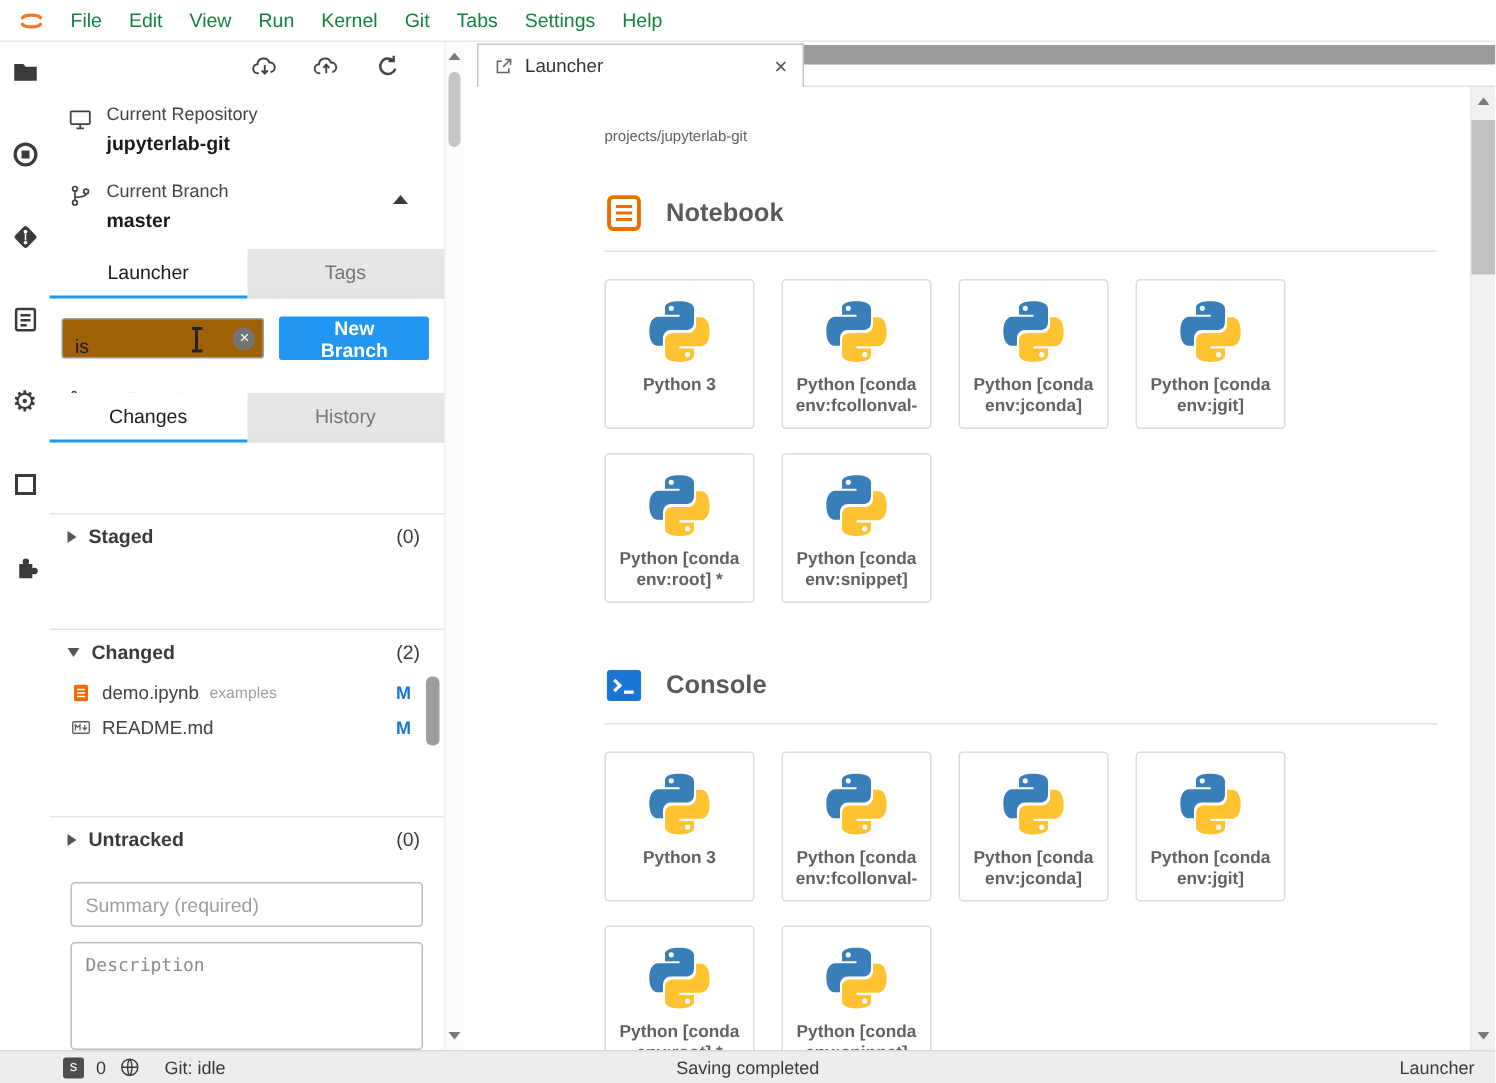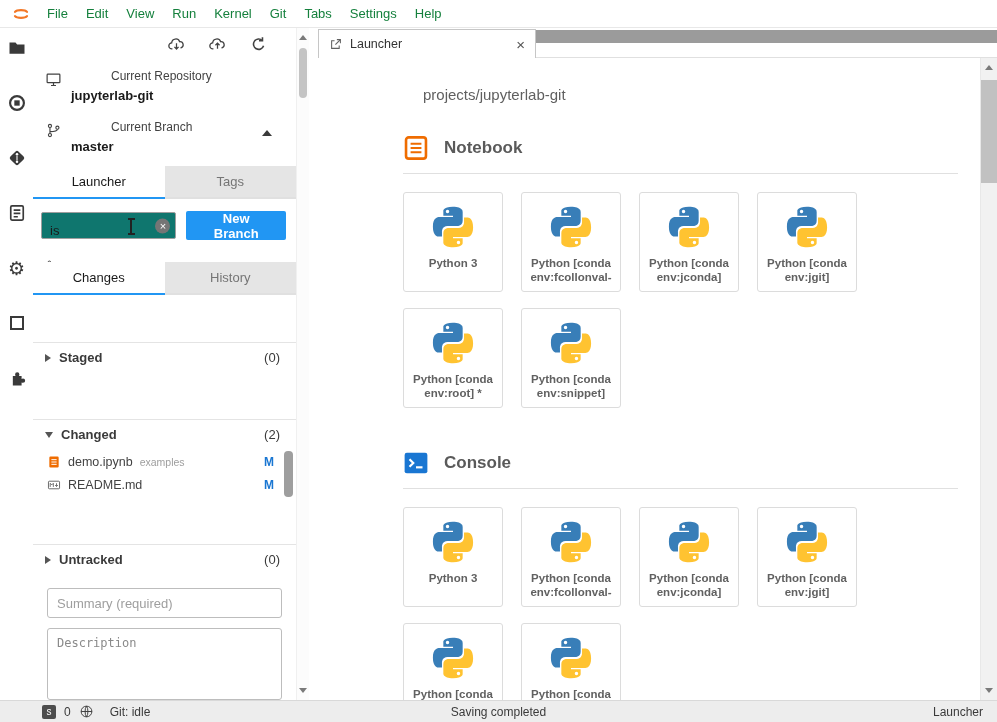--- a/index.html
+++ b/index.html
@@ -20,30 +20,30 @@
   .activity-icon{width:20px;height:20px;display:flex;align-items:center;justify-content:center;cursor:pointer;}
   .activity-icon svg{width:20px;height:20px;}
   .gear-glyph{font-size:19px;line-height:1;color:#3a3a3a;}
 
   
   .git-panel{width:263px;flex:none;background:#fff;display:flex;flex-direction:column;min-height:0;}
   .git-toolbar{height:32px;flex:none;display:flex;justify-content:flex-end;align-items:center;gap:22px;padding-right:28px;}
   .toolbar-icon{width:19px;height:19px;cursor:pointer;}
   .info-block{padding:9px 10px 8px 12px;display:flex;gap:9px;flex:none;}
   .info-icon{width:17px;height:17px;margin-top:2px;flex:none;}
-  .block-label{font-size:12px;color:#424242;margin-bottom:5px;margin-left:40px;}
+  .block-label{font-size:12px;color:#424242;margin-bottom:5px;}
   .block-value{font-size:13px;font-weight:bold;color:#1a1a1a;}
   .collapse-caret{margin:10px 14px 0 auto;width:0;height:0;border-left:5px solid transparent;border-right:5px solid transparent;border-bottom:6px solid #3a3a3a;cursor:pointer;}
 
   .subtabs{display:flex;height:33px;flex:none;margin-top:4px;}
   .subtab{flex:1;display:flex;align-items:center;justify-content:center;font-size:13px;cursor:pointer;background:#e5e5e5;color:#757575;border-bottom:2px solid #e0e0e0;}
   .subtab.active{background:#fff;color:#1a1a1a;border-bottom:2px solid #2196f3;}
 
   .filter-row{display:flex;align-items:center;padding:12px 10px 6px 8px;gap:10px;flex:none;}
-  .filter-box{position:relative;width:138px;height:27px;border:1px solid #9e9e9e;border-radius:2px;display:flex;align-items:flex-end;padding:0 10px 0 8px;background:#0f766e;cursor:text;}
+  .filter-box{position:relative;width:138px;height:27px;border:1px solid #9e9e9e;border-radius:2px;display:flex;align-items:flex-end;padding:0 10px 0 8px;background:#a16207;cursor:text;}
   .filter-value{font-size:13px;color:#1a1a1a;}
   .ibeam{position:absolute;left:88px;top:6px;width:2px;height:15px;background:#222;}
   .ibeam::before,.ibeam::after{content:"";position:absolute;left:-2.5px;width:7px;height:1.6px;background:#222;}
   .ibeam::before{top:-1px;} .ibeam::after{bottom:-1px;}
   .clear-btn{position:absolute;right:5px;top:50%;transform:translateY(-50%);width:15px;height:15px;border-radius:50%;background:#757575;color:#fff;font-size:11px;line-height:15px;text-align:center;cursor:pointer;}
   .new-branch-btn{height:29px;padding:0 13px;background:#2196f3;color:#fff;border:none;font-size:13px;font-weight:bold;border-radius:2px;cursor:pointer;font-family:Liberation Sans, sans-serif;}
 
   .branch-list{flex:1;min-height:0;padding-top:8px;overflow:hidden;}
   .branch-item{display:flex;align-items:center;gap:8px;padding:5px 12px;color:#424242;cursor:pointer;}
   .branch-item svg{width:15px;height:15px;flex:none;}
@@ -79,21 +79,21 @@
   .tabbar{height:30px;flex:none;position:relative;}
   .tabbar::before{content:"";position:absolute;top:2px;left:0;right:0;height:13px;background:#9b9b9b;}
   .tabbar::after{content:"";position:absolute;bottom:0;left:0;right:0;height:1px;background:#e0e0e0;}
   .tab{position:absolute;left:0;top:1px;bottom:0;width:218px;background:#fff;border:1px solid #c6c6c6;border-bottom:none;z-index:2;display:flex;align-items:center;gap:7px;padding:0 10px;cursor:pointer;}
   .tab svg{width:14px;height:14px;flex:none;}
   .tab-label{font-size:12.5px;color:#333;}
   .tab-close{margin-left:auto;font-size:15px;color:#555;cursor:pointer;line-height:1;}
 
   .main-body{flex:1;min-height:0;display:flex;}
   .launcher-scroll{flex:1;min-width:0;overflow:hidden;padding:28px 22px 0 85px;}
-  .cwd{font-size:15px;color:#5f5f5f;margin-bottom:32px;margin-left:20px;}
+  .cwd{font-size:10px;color:#5f5f5f;margin-bottom:32px;}
   .launch-section{margin-bottom:10px;font-weight:bold;}
   .launch-section.console-section{margin-top:26px;}
   .sec-head{display:flex;align-items:center;gap:15px;}
   .sec-icon{width:26px;height:26px;flex:none;}
   .sec-title{font-size:17px;color:#5a5a5a;}
   .sec-rule{border:none;border-top:1px solid #e0e0e0;margin:12px 0 18px 0;}
   .cards{display:flex;flex-wrap:wrap;max-width:500px;}
   .card{width:100px;height:100px;border:1px solid #dcdcdc;border-radius:3px;margin:0 18px 16px 0;display:flex;flex-direction:column;align-items:center;padding-top:10px;cursor:pointer;background:#fff;}
   .card svg{width:50px;height:48px;margin-bottom:5px;flex:none;}
   .card-label{font-size:11.5px;color:#616161;text-align:center;line-height:1.25;padding:0 3px;word-wrap:break-word;}

